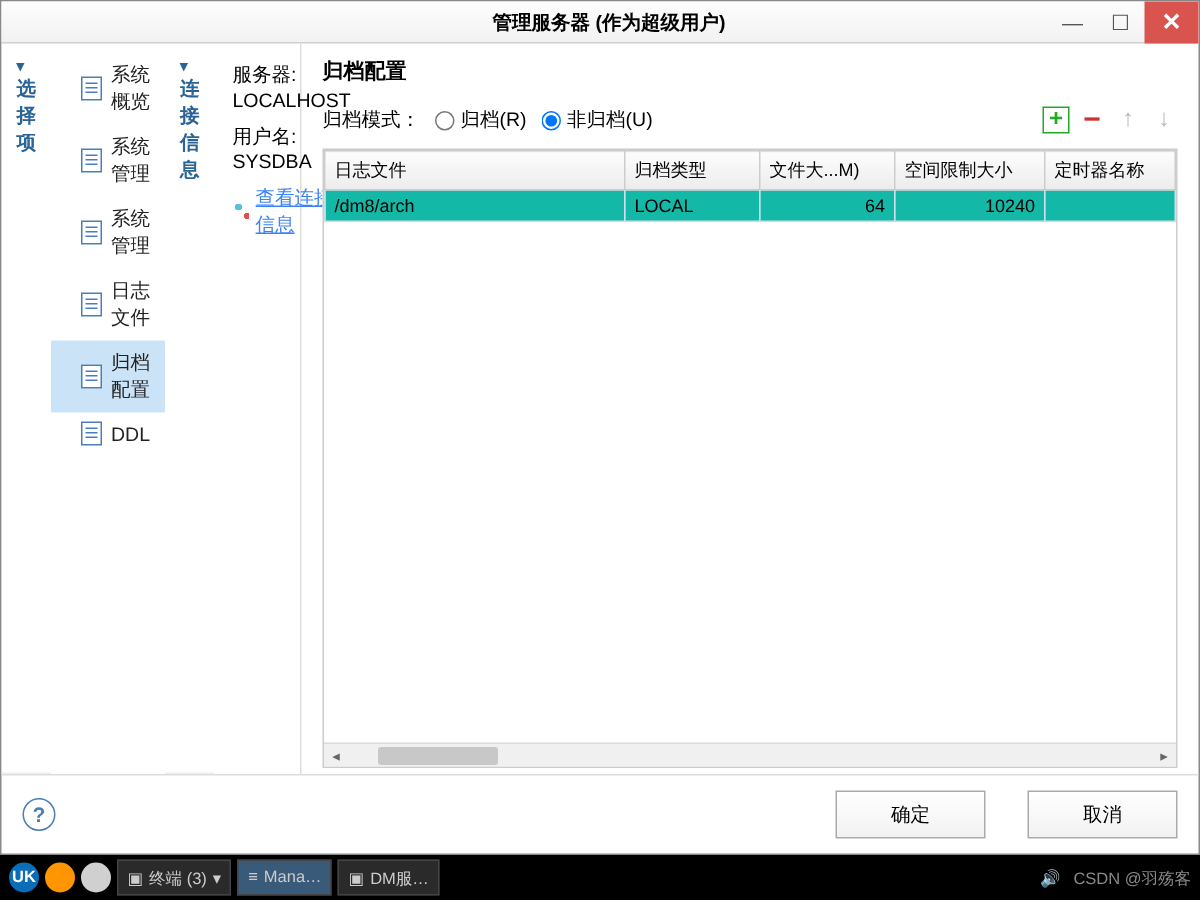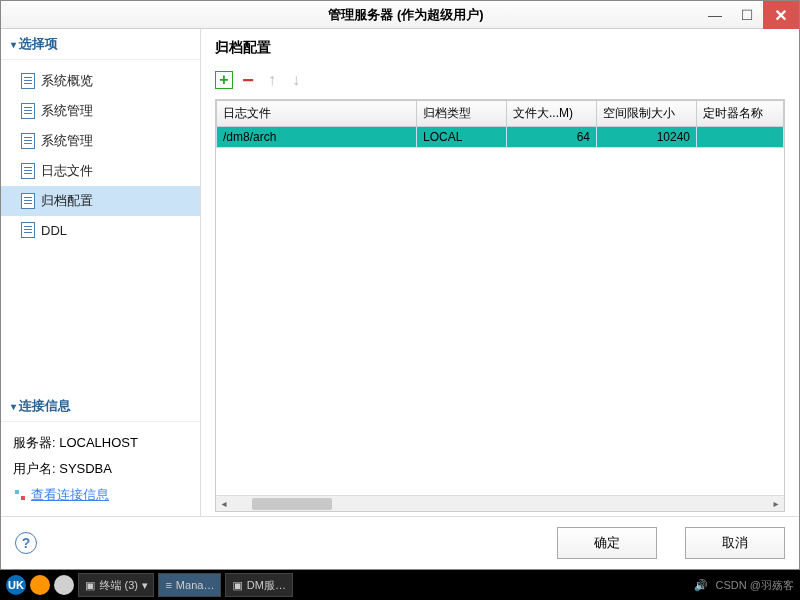--- a/index.html
+++ b/index.html
@@ -8,21 +8,21 @@
     .window { position: absolute; top: 0; left: 0; right: 0; bottom: 30px; background: #fff; border: 1px solid #888; display: flex; flex-direction: column; }
     
     .titlebar { height: 28px; background: linear-gradient(#fdfdfd, #f2f2f2); border-bottom: 1px solid #d0d0d0; display: flex; align-items: center; justify-content: center; position: relative; }
     .titlebar-text { font-size: 13px; font-weight: bold; margin-left: 12px; }
     .window-controls { position: absolute; right: 0; top: 0; height: 28px; display: flex; }
     .win-btn { width: 32px; height: 28px; display: flex; align-items: center; justify-content: center; font-size: 14px; color: #555; }
     .win-btn.close { background: #d9534f; color: #fff; width: 36px; font-size: 16px; font-weight: bold; }
     
     .body-area { flex: 1; display: flex; overflow: hidden; }
     
-    .sidebar { width: 200px; border-right: 1px solid #ddd; display: flex; flex-direction: column; background: #fff; }
+    .sidebar { width: 200px; border-right: 1px solid #ddd; display: flex; flex-direction: row; background: #fff; }
     .section-header { padding: 6px 10px; font-size: 13px; font-weight: bold; color: #2a6496; border-bottom: 1px solid #eee; cursor: pointer; }
     .section-header::before { content: "▾ "; font-size: 10px; }
     .nav-list { padding: 6px 0; }
     .nav-item { padding: 6px 10px 6px 20px; font-size: 13px; display: flex; align-items: center; gap: 6px; cursor: pointer; color: #222; }
     .nav-item.selected { background: #cbe3f7; }
     .doc-icon { width: 14px; height: 16px; background: #fff; border: 1px solid #4a7eb8; position: relative; flex-shrink: 0; }
     .doc-icon::before { content: ""; position: absolute; left: 2px; right: 2px; top: 3px; height: 1px; background: #4a7eb8; box-shadow: 0 3px 0 #4a7eb8, 0 6px 0 #4a7eb8; }
     .flex-spacer { flex: 1; }
     .conn-info { padding: 8px 12px; font-size: 13px; }
     .conn-row { padding: 4px 0; }
@@ -120,20 +120,31 @@
               <span class="link-icon"></span>
               <span>查看连接信息</span>
             </a>
           </div>
       </div>
     </div>
 
     <div class="main">
       <div class="main-title">归档配置</div>
       <div class="mode-row">
+        <div class="mode-left">
+          <span>归档模式：</span>
+          <label class="radio-opt">
+              <input type="radio" name="m" style="">
+              <span>归档(R)</span>
+            </label>
+          <label class="radio-opt">
+              <input type="radio" name="m" checked="" style="">
+              <span>非归档(U)</span>
+            </label>
+        </div>
         <div class="tb-icons">
           <span class="tb-ic add">+</span>
           <span class="tb-ic del">−</span>
           <span class="tb-ic arr">↑</span>
           <span class="tb-ic arr">↓</span>
         </div>
       </div>
       <div class="table-wrap">
         <table>
           <thead>

